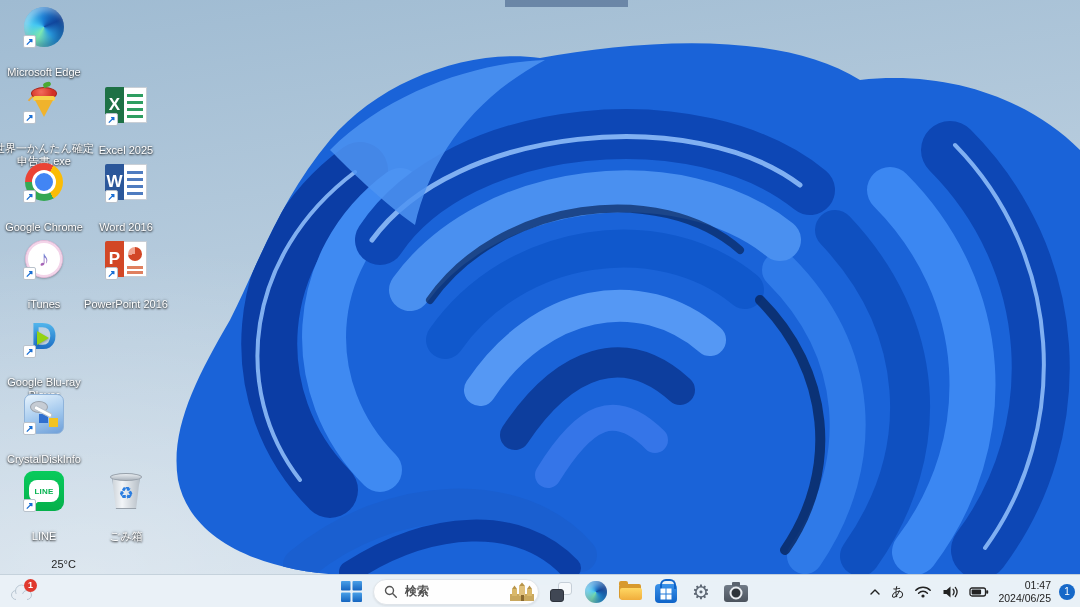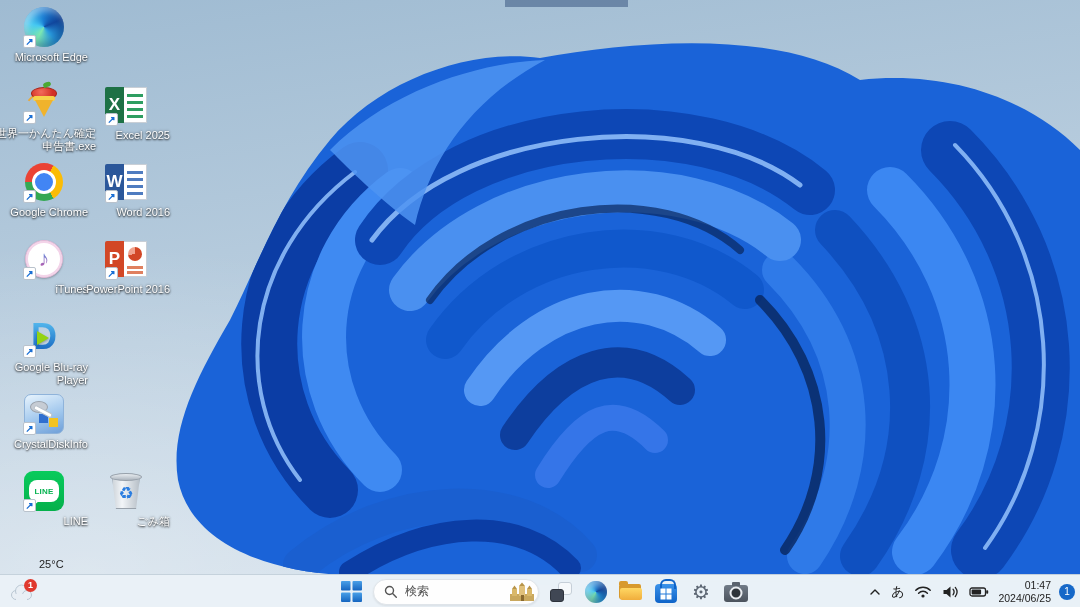--- a/index.html
+++ b/index.html
@@ -6,22 +6,22 @@
   html,body { width:1080px; height:607px; overflow:hidden; }
   body { position:relative; font-family:"Liberation Sans", sans-serif; background:#a9c2d6; }
 
   
   .wall { position:absolute; inset:0; width:1080px; height:607px; display:block; }
 
   
   .dicon { position:absolute; width:88px; text-align:center; cursor:default; }
   .dicon.wide { width:104px; }
   .dicon .art { position:relative; width:42px; height:42px; margin:0 auto; display:flex; align-items:center; justify-content:center; }
-  .dicon .lbl { margin-top:3px; font-size:11px; line-height:1.2; color:#fff; white-space:pre-line;
-                text-shadow:0 1px 2px rgba(0,0,0,.85), 0 0 3px rgba(0,0,0,.45);text-align:right; }
+  .dicon .lbl { margin-top:18px; font-size:11px; line-height:1.2; color:#fff; white-space:pre-line;
+                text-shadow:0 1px 2px rgba(0,0,0,.85), 0 0 3px rgba(0,0,0,.45); }
   .shortcut { position:absolute; left:0; bottom:0; width:13px; height:13px; background:#fff; border:1px solid #b9c2cc;
               border-radius:2px; font-size:10px; line-height:11px; color:#1a6fd4; text-align:center; font-weight:bold; }
 
   .edgeball { border-radius:50%;
       background: conic-gradient(from 210deg, #7de8b1, #45c9f2, #1b7fd4, #11489f, #2a9de0, #7de8b1);
       box-shadow: inset -3px -4px 8px rgba(0,30,90,.35), inset 3px 4px 6px rgba(255,255,255,.45); }
   .edge-lg { width:40px; height:40px; }
   .edge-sm { width:22px; height:22px; }
 
   .chromeball { width:38px; height:38px; border-radius:50%; position:relative;
@@ -86,30 +86,30 @@
 
   
   .taskbar { position:absolute; left:0; right:0; bottom:0; height:33px;
       background:rgba(234,241,247,.96); border-top:1px solid rgba(130,150,170,.35);
       backdrop-filter:blur(6px); }
   .tb-weather { position:absolute; left:8px; top:0; height:33px; display:flex; align-items:center; gap:5px; cursor:pointer; }
   .tb-weather .cloudwrap { position:relative; width:26px; height:22px; }
   .tb-weather .badge { position:absolute; right:-3px; top:-2px; width:13px; height:13px; border-radius:50%;
       background:#e0392e; color:#fff; font-size:9px; line-height:13px; text-align:center; font-weight:bold; z-index:2; }
   .tb-weather .wtxt { display:flex; flex-direction:column; line-height:1.15; }
-  .tb-weather .t1 { font-size:11px; color:#1f1f1f; }
+  .tb-weather .t1 { font-size:11px; color:#1f1f1f;text-align:right; }
   .tb-weather .t2 { font-size:12px; color:#4a4a4a;margin-top:41px; }
 
   .tb-center { position:absolute; left:338px; top:0; height:33px; display:flex; align-items:center; gap:9px; }
   .tb-btn { width:26px; height:26px; display:flex; align-items:center; justify-content:center; border-radius:5px; cursor:pointer; }
 
   .searchpill { width:166px; height:26px; background:#fefefe; border:1px solid #dfe4e9; border-radius:13px;
       display:flex; align-items:center; padding:0 3px 0 10px; gap:7px; cursor:pointer;
       box-shadow:0 1px 2px rgba(0,0,0,.08); }
-  .searchpill .ph { font-size:12px; color:#4f4f4f; flex:1; }
+  .searchpill .ph { font-size:12px; color:#4f4f4f; flex:1;font-weight:bold; }
 
   .taskview { position:relative; width:22px; height:20px; }
   .taskview .back { position:absolute; right:0; top:0; width:14px; height:13px; background:#f6f9fb; border:1px solid #c6cfd8; border-radius:3px; }
   .taskview .front { position:absolute; left:0; bottom:0; width:14px; height:13px; background:#404754; border:1px solid #2d323b; border-radius:3px; }
 
   .folder { position:relative; width:24px; height:19px; }
   .folder .back { position:absolute; left:0; top:2px; width:22px; height:15px; background:#d89a2e; border-radius:2px; }
   .folder .back::before { content:""; position:absolute; left:0; top:-3px; width:9px; height:4px; background:#d89a2e; border-radius:2px 2px 0 0; }
   .folder .front { position:absolute; left:1px; top:6px; width:22px; height:12px;
       background:linear-gradient(180deg,#ffd763,#f0ad3c); border-radius:2px; }

